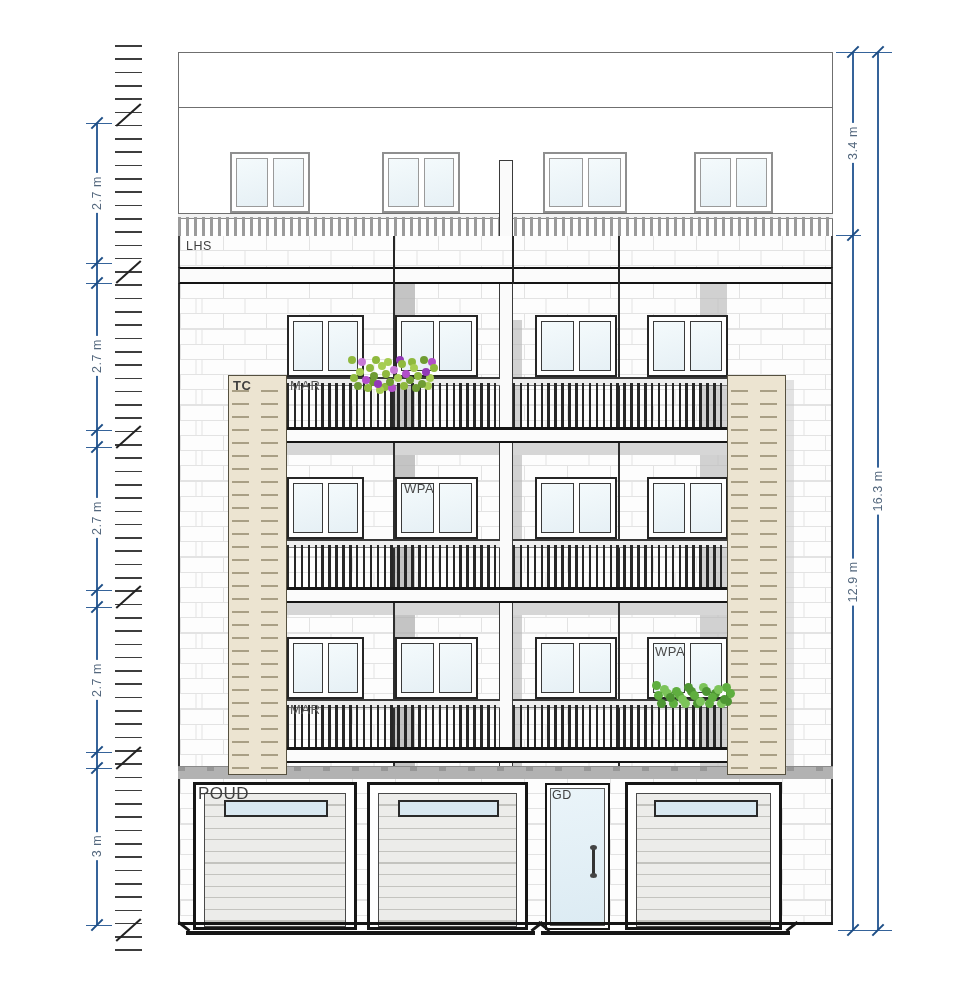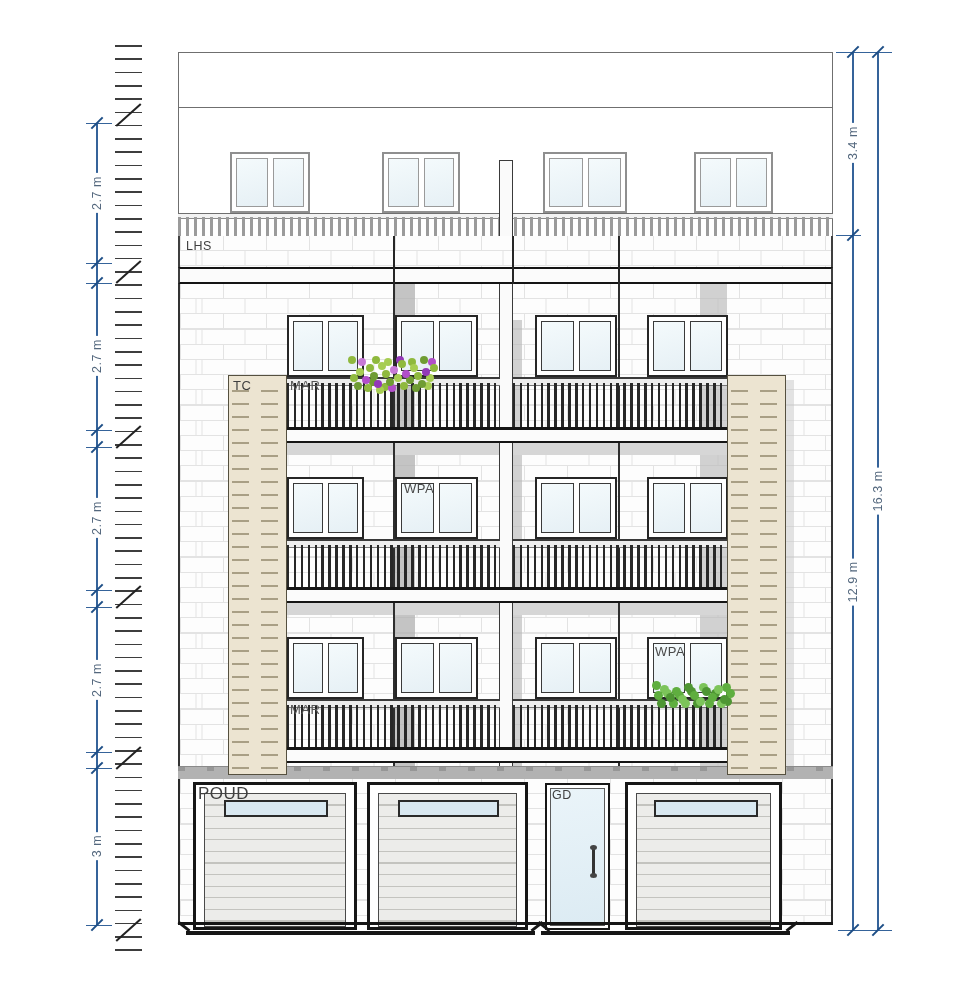--- a/index.html
+++ b/index.html
@@ -241,21 +241,21 @@
   <div class="abs" style="left:541px;top:931px;width:249px;height:3.5px;background:#161616;z-index:7;"></div>
   <div class="abs" style="left:177px;top:925px;width:14px;height:3px;background:#161616;transform:rotate(38deg);z-index:7;"></div>
   <div class="abs" style="left:530px;top:925px;width:14px;height:3px;background:#161616;transform:rotate(-38deg);z-index:7;"></div>
   <div class="abs" style="left:537px;top:925px;width:14px;height:3px;background:#161616;transform:rotate(38deg);z-index:7;"></div>
   <div class="abs" style="left:785px;top:925px;width:14px;height:3px;background:#161616;transform:rotate(-38deg);z-index:7;"></div>
 
   <div class="flowers" style="left:348px;top:356px;"></div>
   <div class="shrub" style="left:652px;top:681px;"></div>
 
   <div class="lab" style="left:186px;top:239px;font-size:12.5px;">LHS</div>
-  <div class="lab" style="left:233px;top:378px;font-size:13px;">TC</div>
+  <div class="lab" style="left:233px;top:378px;font-size:13px;font-weight:bold;">TC</div>
   <div class="lab" style="left:290px;top:378px;font-size:13px;color:#555;">MAR</div>
   <div class="lab" style="left:290px;top:702px;font-size:13px;color:#555;">MAR</div>
   <div class="lab" style="left:404px;top:481px;font-size:13px;color:#4a4a4a;">WPA</div>
   <div class="lab" style="left:655px;top:644px;font-size:13px;color:#4a4a4a;">WPA</div>
   <div class="lab" style="left:198px;top:784px;font-size:17px;">POUD</div>
   <div class="lab" style="left:552px;top:788px;font-size:12.5px;">GD</div>
 
   <div class="abs dline" style="left:96.4px;top:123px;width:1.3px;height:802px;"></div>
   <div class="tk" style="left:89px;top:122px;"></div>
   <div class="tk" style="left:89px;top:262px;"></div>

